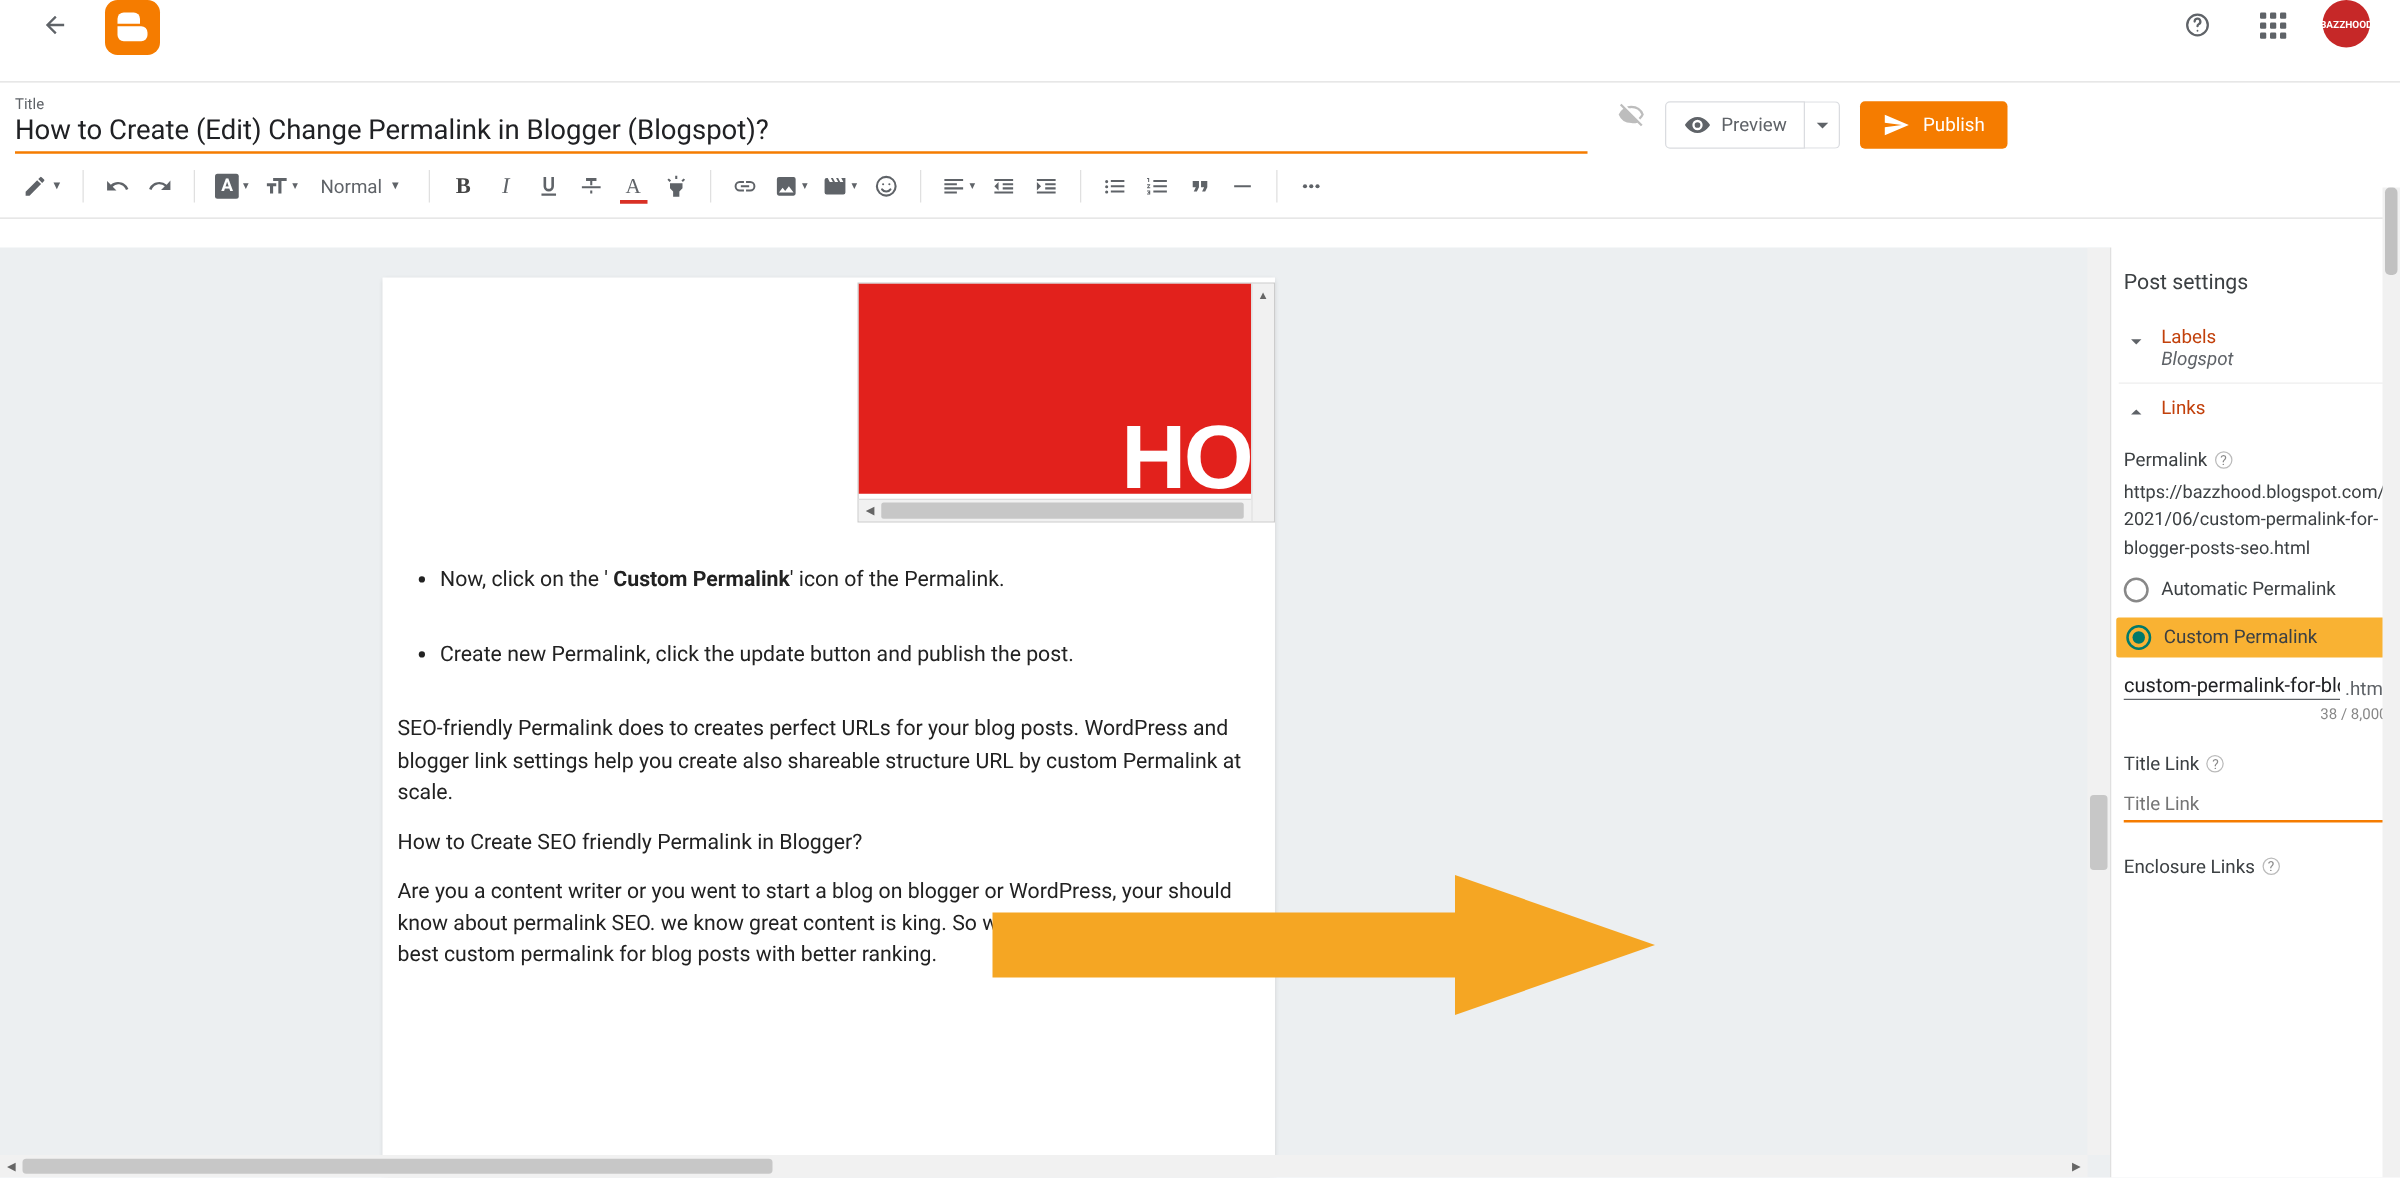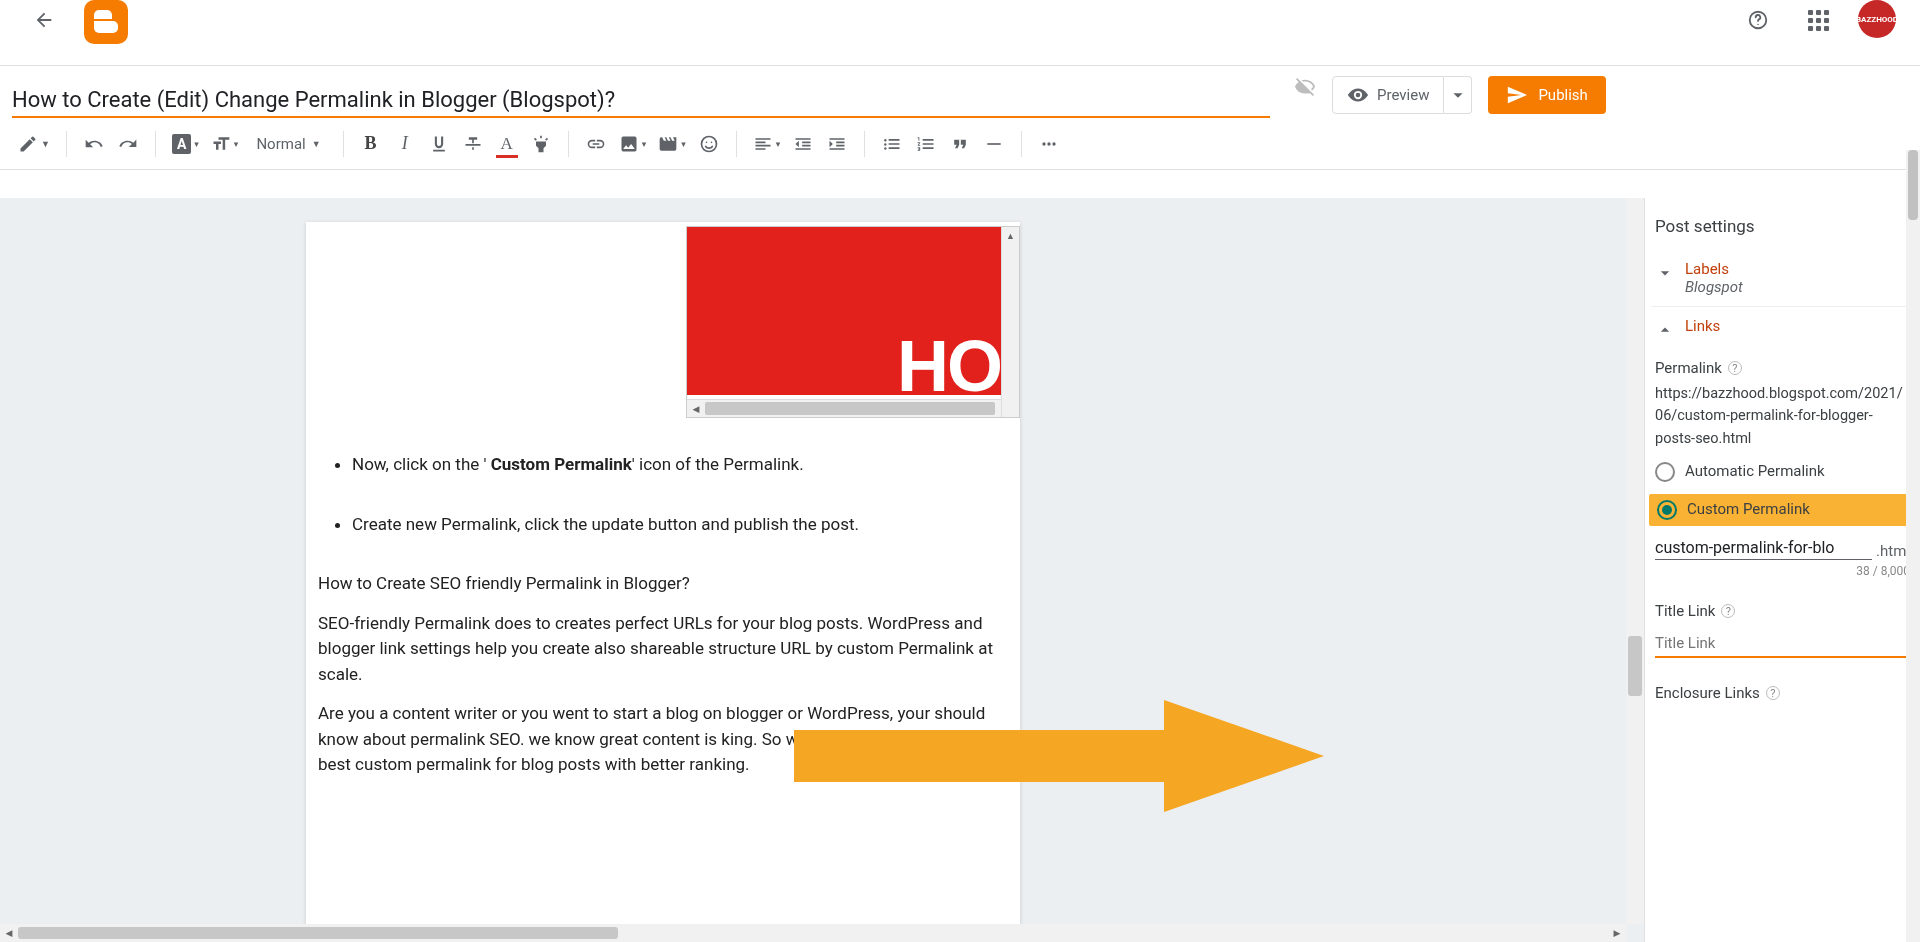--- a/index.html
+++ b/index.html
@@ -112,21 +112,21 @@
   
   .editor-vscroll { position:absolute; right:0; top:0; bottom:18px; width:18px; background:#f1f1f1; }
   .editor-vscroll .thumb { position:absolute; top:438px; left:2px; right:2px; height:60px; background:#c7c7c7; border-radius:3px; }
   .editor-hscroll { position:absolute; left:0; right:18px; bottom:0; height:18px; background:#f1f1f1; }
   .editor-hscroll .arrow-left { position:absolute; left:0; top:0; bottom:0; width:18px; display:flex; align-items:center; justify-content:center; font-size:9px; color:#666; }
   .editor-hscroll .arrow-right { position:absolute; right:0; top:0; bottom:0; width:18px; display:flex; align-items:center; justify-content:center; font-size:9px; color:#666; }
   .editor-hscroll .thumb { position:absolute; left:18px; top:3px; bottom:3px; width:600px; background:#c7c7c7; border-radius:3px; }
 
   
   .sidebar {
-    width: 276px; background: #fff; border-left: 1px solid #e0e0e0;
+    width: 232px; background: #fff; border-left: 1px solid #e0e0e0;
     padding: 12px 6px; overflow: hidden; position: relative;
   }
   .sec-title { font-size: 17px; color: #3c4043; padding: 6px 4px 14px 4px; }
   .srow { display: flex; align-items: flex-start; padding: 10px 4px; gap: 10px; border-top: 1px solid #eee; cursor: pointer; }
   .srow.no-border { border-top: none; }
   .exp-icon { width: 20px; display: flex; justify-content: center; padding-top: 2px; color: #5f6368; }
   .srow .col { display: flex; flex-direction: column; }
   .srow .lbl { font-size: 15px; color: #c2410c; }
   .srow .sub { font-size: 15px; color: #5f6368; font-style: italic; }
   .srow .sub.noitalic { font-style: normal; }
@@ -192,20 +192,21 @@
         <span></span>
         <span></span>
         <span></span>
     </div>
   </div>
   <div class="avatar">BAZZHOOD</div>
 </div>
 
 <div class="title-row">
   <div class="title-block">
+    <div class="title-label">Title</div>
     <input class="title-input" value="How to Create (Edit) Change Permalink in Blogger (Blogspot)?" style="">
   </div>
   <div class="title-actions">
     <span class="visibility-off">
       <svg viewBox="0 0 24 24" width="26" height="26" fill="#bdbdbd">
           <path d="M12 6a9.77 9.77 0 0 1 8.82 5.5 9.9 9.9 0 0 1-2.39 3.03l1.42 1.42A11.8 11.8 0 0 0 23 11.5 11.8 11.8 0 0 0 12 4c-1.3 0-2.55.22-3.72.62l1.58 1.58C10.55 6.07 11.26 6 12 6zM2.1 3.51 3.51 2.1l18.39 18.39-1.41 1.41-3.14-3.14A11.7 11.7 0 0 1 12 19 11.8 11.8 0 0 1 1 11.5a11.8 11.8 0 0 1 4.11-5l-3-3zM12 17a9.77 9.77 0 0 1-8.82-5.5 9.86 9.86 0 0 1 3.37-3.63l2.2 2.2A4 4 0 0 0 12 15.5c.47 0 .92-.08 1.34-.23l1.69 1.69C13.74 17.31 12.9 17 12 17z"></path>
         </svg>
     </span>
     <div style="display:flex">
       <button class="preview-btn">
@@ -376,22 +377,22 @@
           </div>
       </div>
 
       <div class="content">
         <ul>
           <li>
             <span>Now, click on the ' </span><b>Custom Permalink</b><span>' icon of the Permalink.</span>
           </li>
           <li>Create new Permalink, click the update button and publish the post.</li>
         </ul>
+        <p>SEO-friendly Permalink does to creates perfect URLs for your blog posts. WordPress and blogger link settings help you create also shareable structure URL by custom Permalink at scale.</p>
         <p>How to Create SEO friendly Permalink in Blogger?</p>
-        <p>SEO-friendly Permalink does to creates perfect URLs for your blog posts. WordPress and blogger link settings help you create also shareable structure URL by custom Permalink at scale.</p>
         <p>Are you a content writer or you went to start a blog on blogger or WordPress, your should know about permalink SEO. we know great content is king. So we should need to create the best custom permalink for blog posts with better ranking.</p>
       </div>
     </div>
 
     <div class="editor-vscroll">
         <div class="thumb"></div>
       </div>
     <div class="editor-hscroll">
       <div class="arrow-left">◀</div>
         <div class="thumb"></div>

